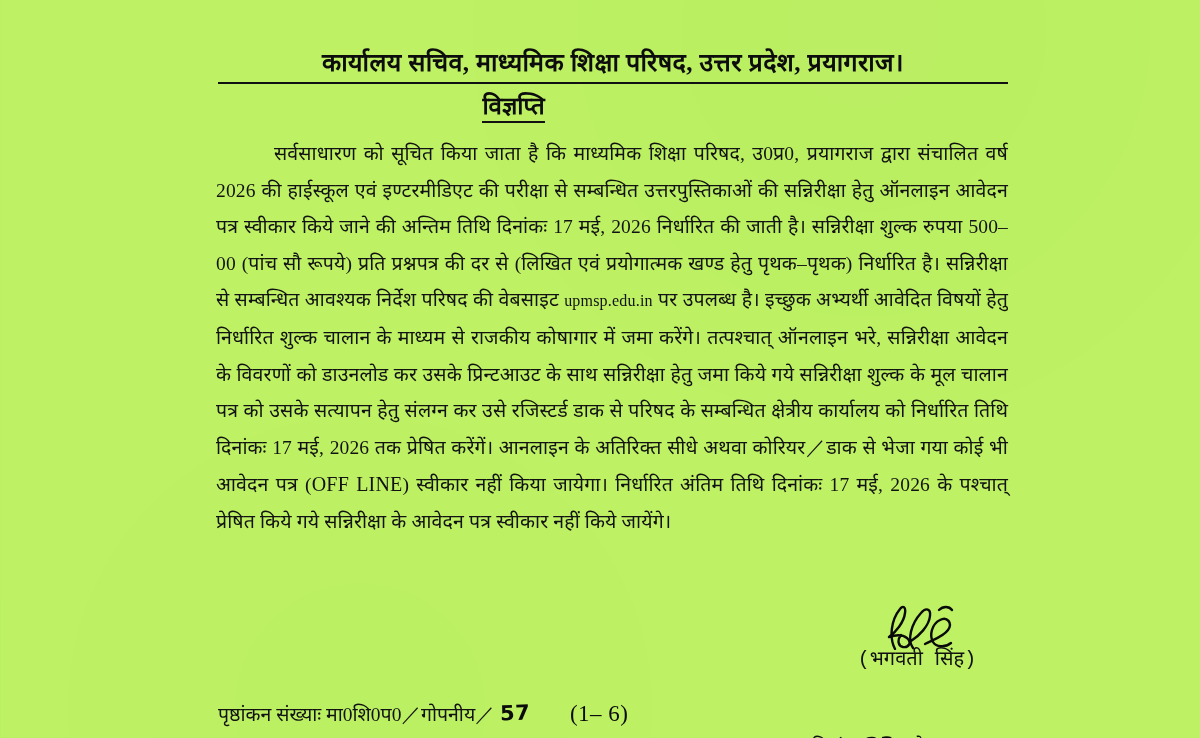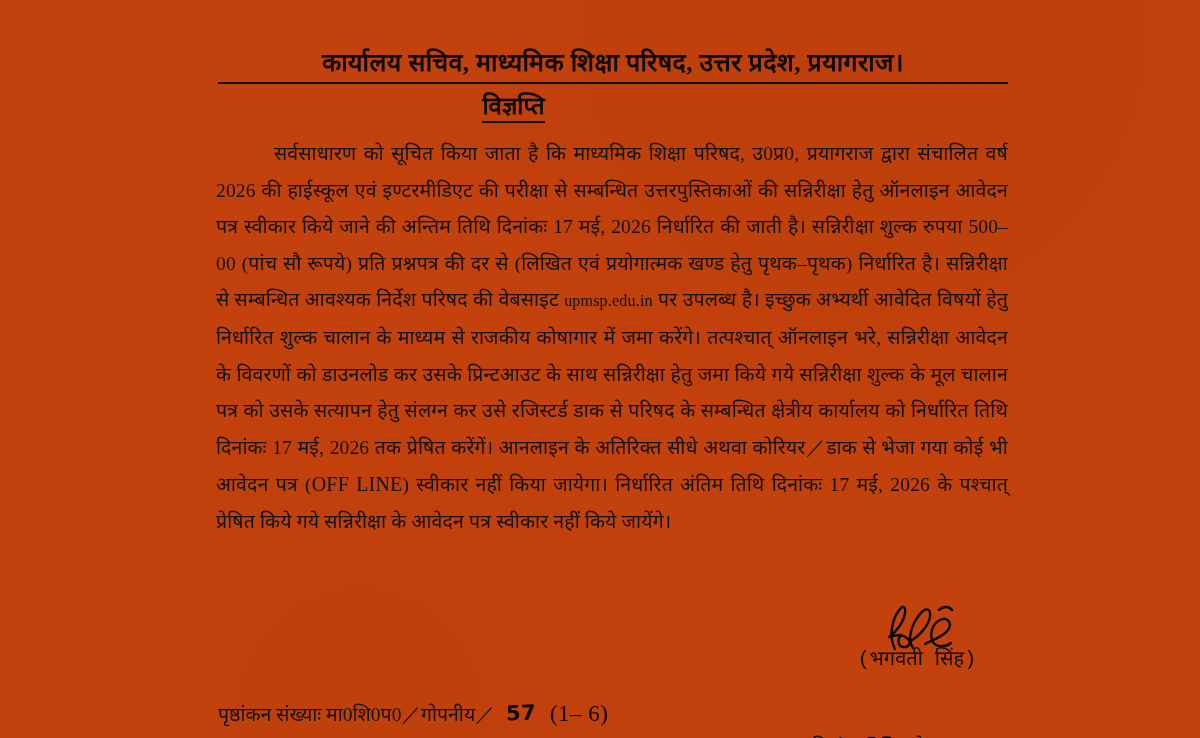--- a/index.html
+++ b/index.html
@@ -14,21 +14,21 @@
     color: #111111;
     overflow: hidden;
     position: relative;
   }
 
   .page {
     position: relative;
     width: 1200px;
     height: 738px;
     box-sizing: border-box;
-    background: #c2410c;
+    background: #bef264;
   }
 
   
   .scan-noise {
     position: absolute;
     inset: 0;
     pointer-events: none;
     background:
       linear-gradient(90deg, rgba(0,0,0,0.012) 0 1px, transparent 1px 7px),
       linear-gradient(0deg, rgba(0,0,0,0.010) 0 1px, transparent 1px 9px),
@@ -131,21 +131,21 @@
   .footer-left {
     position: absolute;
     left: 218px;
     top: 700px;
     font-family: "Liberation Serif", "DejaVu Serif", serif;
     font-size: 19.5px;
     color: #121212;
     white-space: nowrap;
     display: flex;
     align-items: baseline;
-    gap: 8px;
+    gap: 2px;
   }
   .footer-right {
     position: absolute;
     left: 812px;
     top: 700px;
     font-family: "Liberation Serif", "DejaVu Serif", serif;
     font-size: 19.5px;
     color: #121212;
     white-space: nowrap;
     display: flex;
@@ -160,20 +160,21 @@
     padding: 0 3px;
     color: #0b0b0b;
     transform: translateY(-1px) rotate(-1.5deg);
     display: inline-block;
   }
   .handwritten.paren {
     font-family: "Liberation Serif", serif;
     font-weight: 400;
     font-size: 23px;
     transform: translateY(0) rotate(0deg);
+    margin-left: 32px;
   }
   .footer-bleed {
     position: absolute;
     left: 300px;
     top: 730px;
     width: 180px;
     height: 10px;
     opacity: 0.35;
     font-family: "Liberation Serif", serif;
     font-size: 17px;

